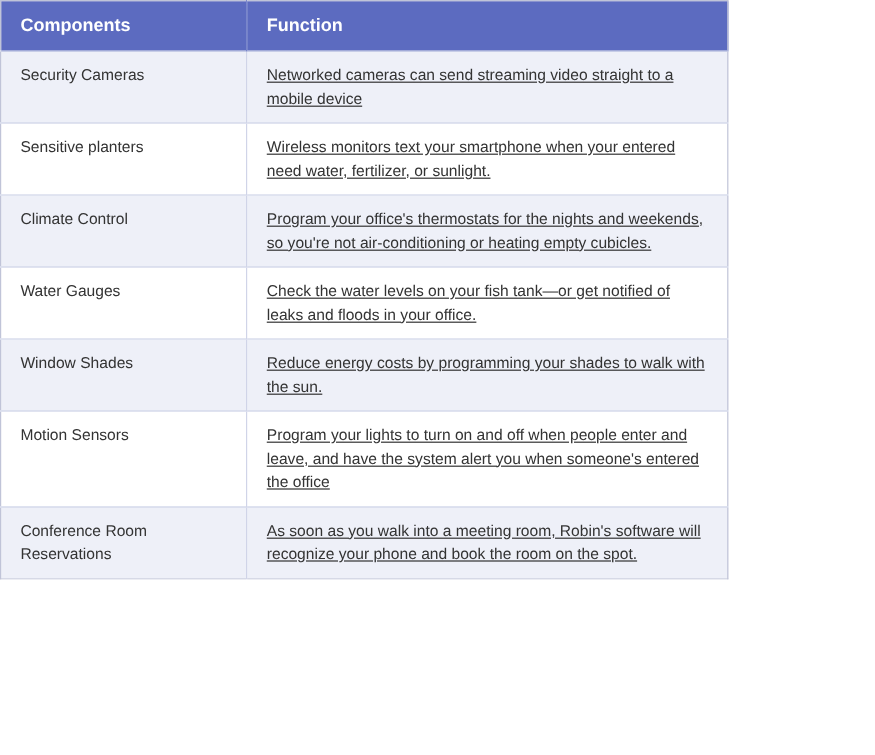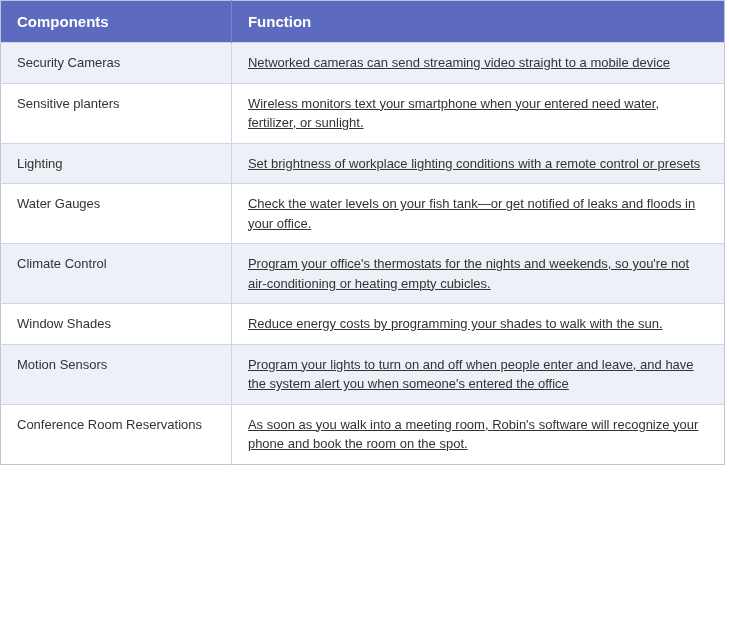--- a/index.html
+++ b/index.html
@@ -9,21 +9,21 @@
     }
 
     body {
       font-family: Arial, sans-serif;
       font-size: 13px;
       background: #fff;
       width: 729px;
     }
 
     table {
-      width: 725px;
+      width: 607px;
       border-collapse: collapse;
       border: 1px solid #c0c4d8;
     }
 
     thead tr {
       background-color: #5c6bc0;
       color: #fff;
     }
 
     thead th {
@@ -81,30 +81,26 @@
   <tbody id="table-body">
   <tr>
         <td class="col-component">Security Cameras</td>
         <td class="col-function">Networked cameras can send streaming video straight to a mobile device</td>
       </tr>
       <tr>
         <td class="col-component">Sensitive planters</td>
         <td class="col-function">Wireless monitors text your smartphone when your entered need water, fertilizer, or sunlight.</td>
       </tr>
       <tr>
-        <td class="col-component">Lighting</td>
-        <td class="col-function">Set brightness of workplace lighting conditions with a remote control or presets</td>
+        <td class="col-component">Climate Control</td>
+        <td class="col-function">Program your office's thermostats for the nights and weekends, so you're not air-conditioning or heating empty cubicles.</td>
       </tr>
       <tr>
         <td class="col-component">Water Gauges</td>
         <td class="col-function">Check the water levels on your fish tank—or get notified of leaks and floods in your office.</td>
-      </tr>
-      <tr>
-        <td class="col-component">Climate Control</td>
-        <td class="col-function">Program your office's thermostats for the nights and weekends, so you're not air-conditioning or heating empty cubicles.</td>
       </tr>
       <tr>
         <td class="col-component">Window Shades</td>
         <td class="col-function">Reduce energy costs by programming your shades to walk with the sun.</td>
       </tr>
       <tr>
         <td class="col-component">Motion Sensors</td>
         <td class="col-function">Program your lights to turn on and off when people enter and leave, and have the system alert you when someone's entered the office</td>
       </tr>
       <tr>

